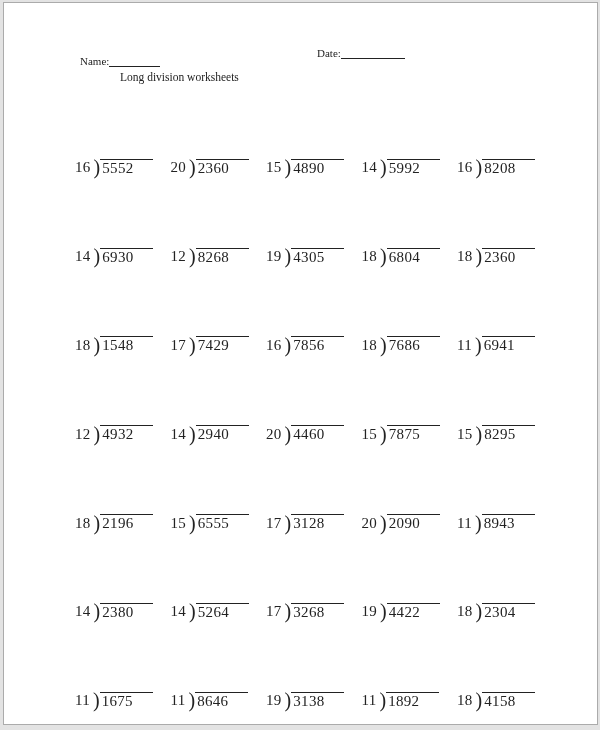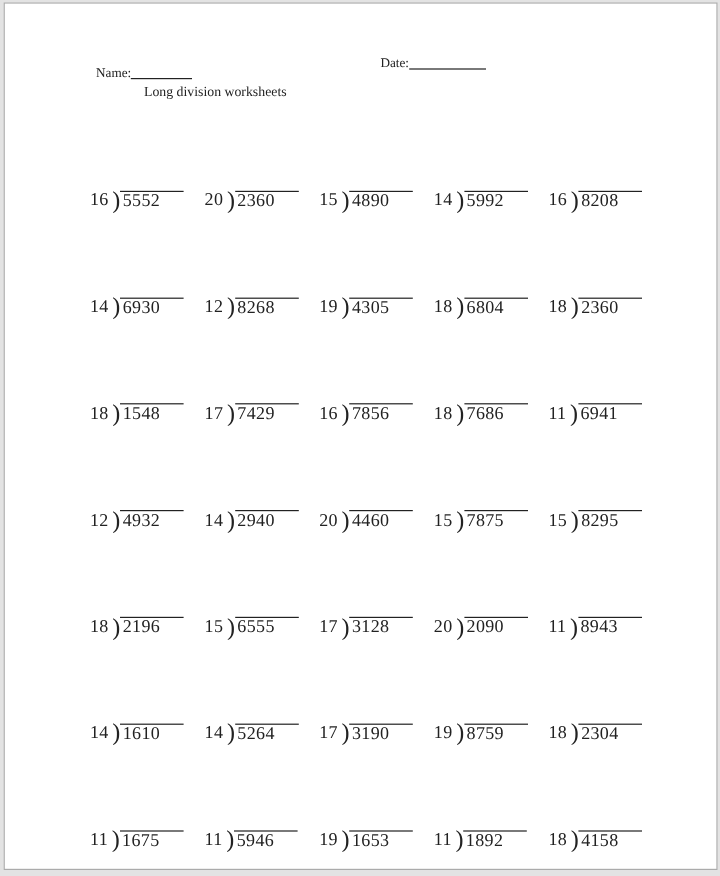--- a/index.html
+++ b/index.html
@@ -214,56 +214,56 @@
         <span class="dividend">2090</span>
       </div>
       <div class="problem">
         <span class="divisor">11</span>
         <span class="bracket">)</span>
         <span class="dividend">8943</span>
       </div>
       <div class="problem">
         <span class="divisor">14</span>
         <span class="bracket">)</span>
-        <span class="dividend">1610</span>
+        <span class="dividend">2380</span>
       </div>
       <div class="problem">
         <span class="divisor">14</span>
         <span class="bracket">)</span>
         <span class="dividend">5264</span>
       </div>
       <div class="problem">
         <span class="divisor">17</span>
         <span class="bracket">)</span>
-        <span class="dividend">3190</span>
+        <span class="dividend">3268</span>
       </div>
       <div class="problem">
         <span class="divisor">19</span>
         <span class="bracket">)</span>
-        <span class="dividend">8759</span>
+        <span class="dividend">4422</span>
       </div>
       <div class="problem">
         <span class="divisor">18</span>
         <span class="bracket">)</span>
         <span class="dividend">2304</span>
       </div>
       <div class="problem">
         <span class="divisor">11</span>
         <span class="bracket">)</span>
         <span class="dividend">1675</span>
       </div>
       <div class="problem">
         <span class="divisor">11</span>
         <span class="bracket">)</span>
-        <span class="dividend">5946</span>
+        <span class="dividend">8646</span>
       </div>
       <div class="problem">
         <span class="divisor">19</span>
         <span class="bracket">)</span>
-        <span class="dividend">1653</span>
+        <span class="dividend">3138</span>
       </div>
       <div class="problem">
         <span class="divisor">11</span>
         <span class="bracket">)</span>
         <span class="dividend">1892</span>
       </div>
       <div class="problem">
         <span class="divisor">18</span>
         <span class="bracket">)</span>
         <span class="dividend">4158</span>

